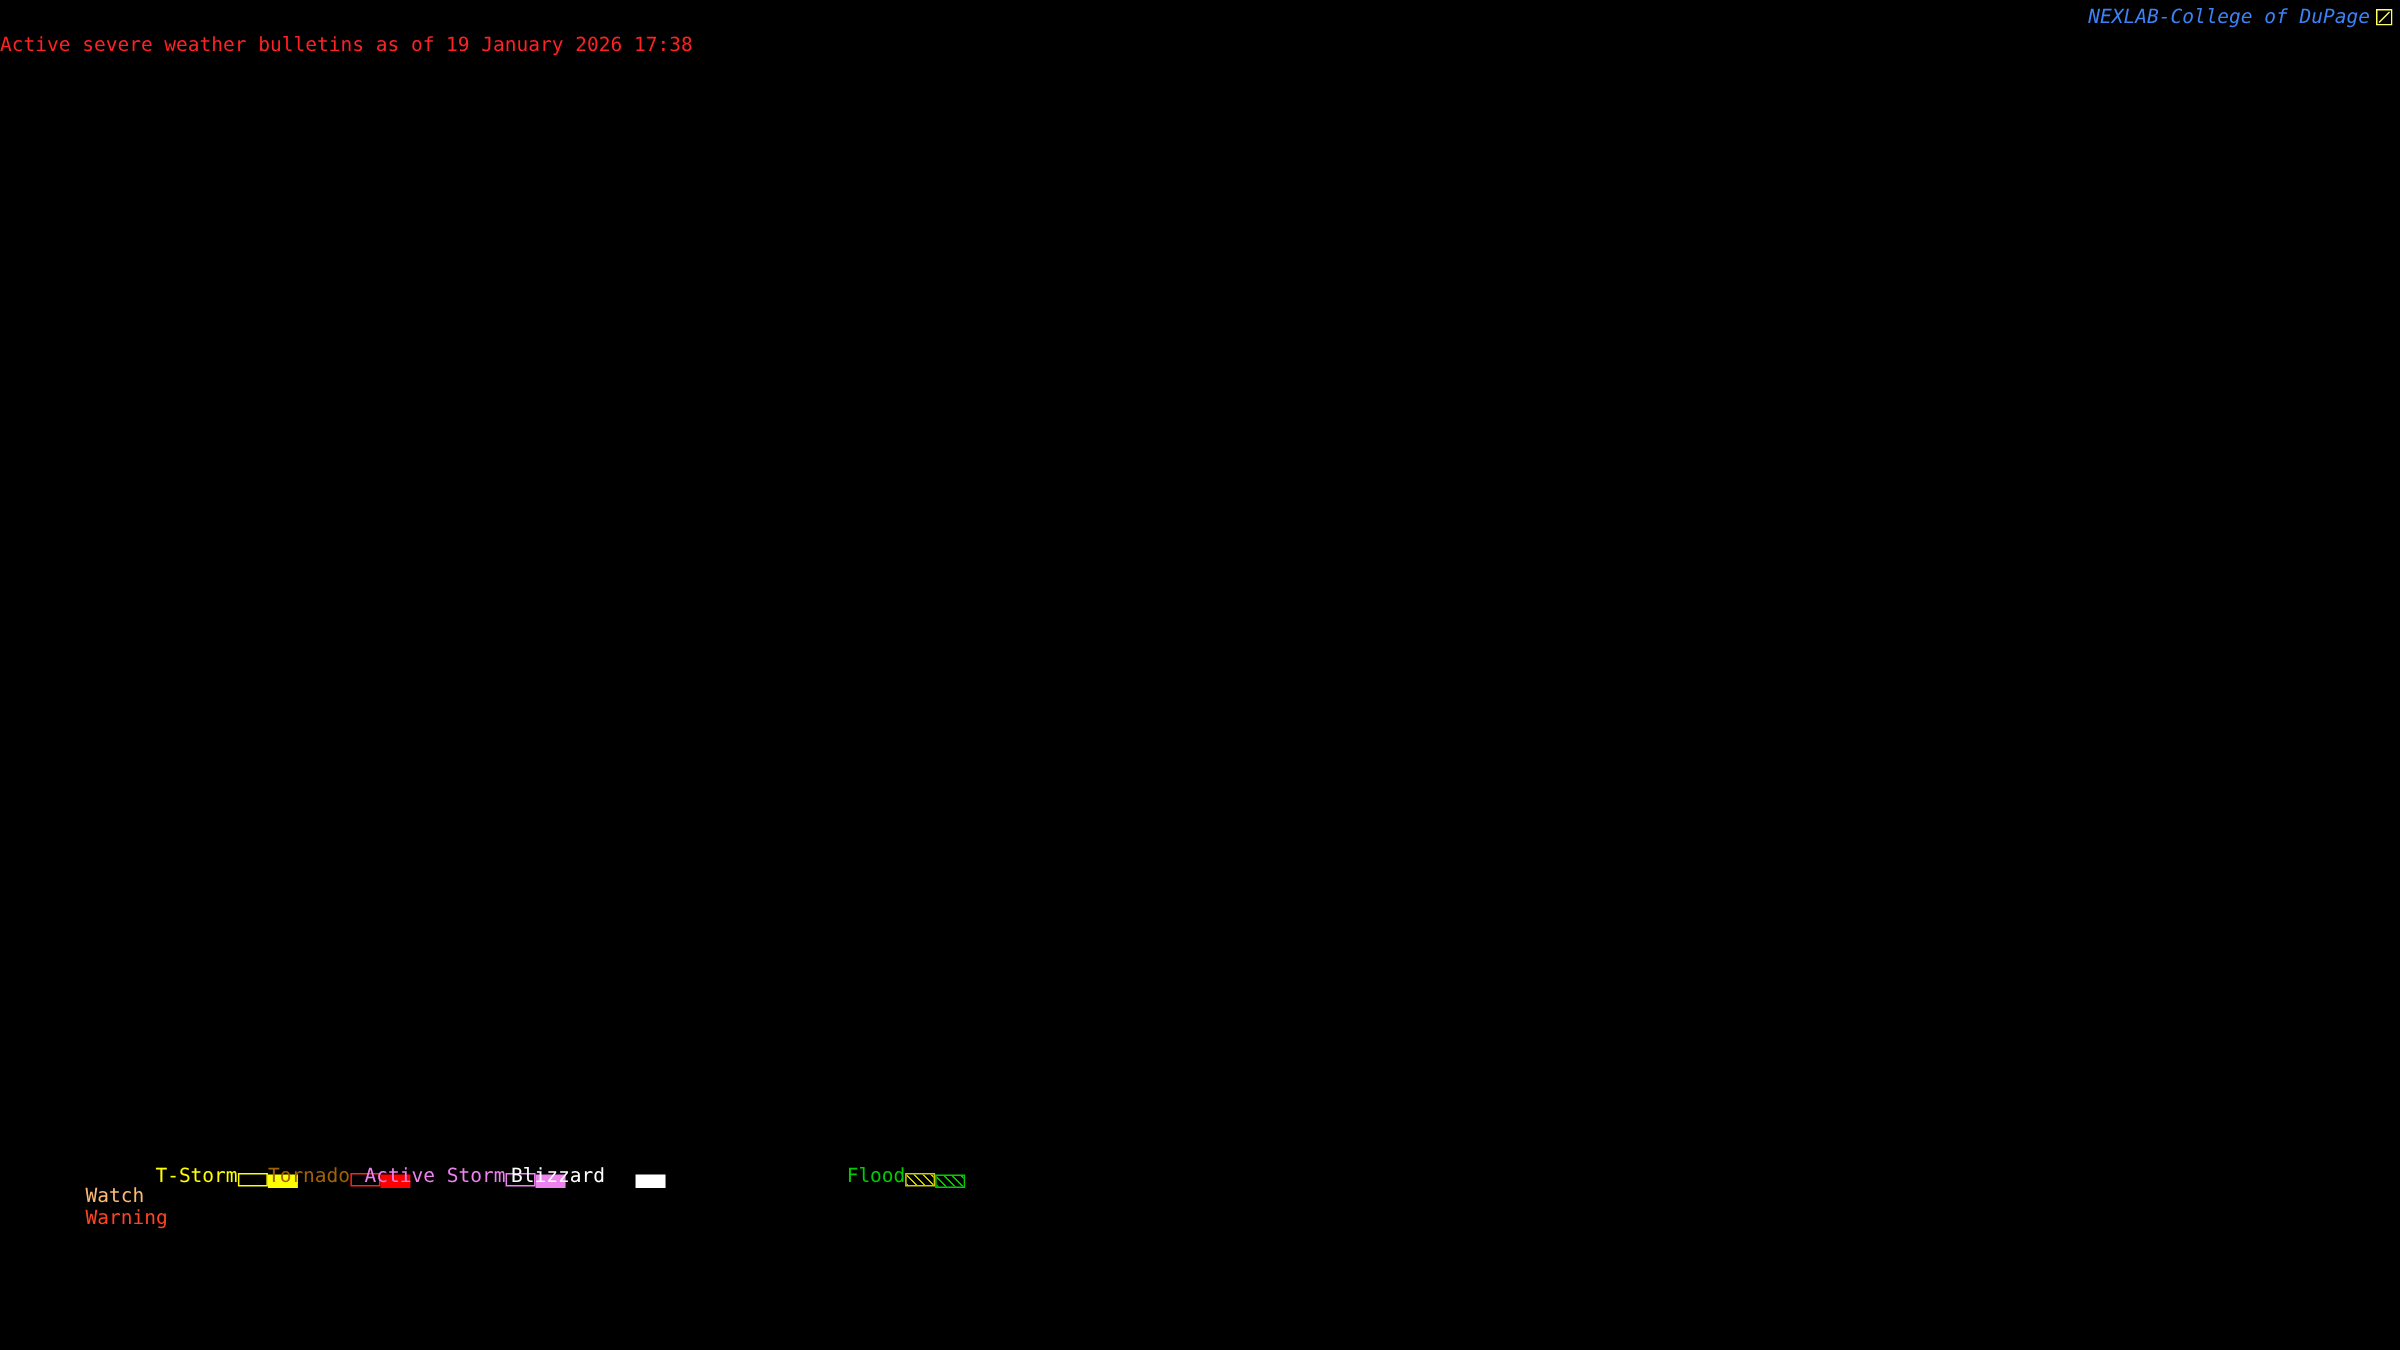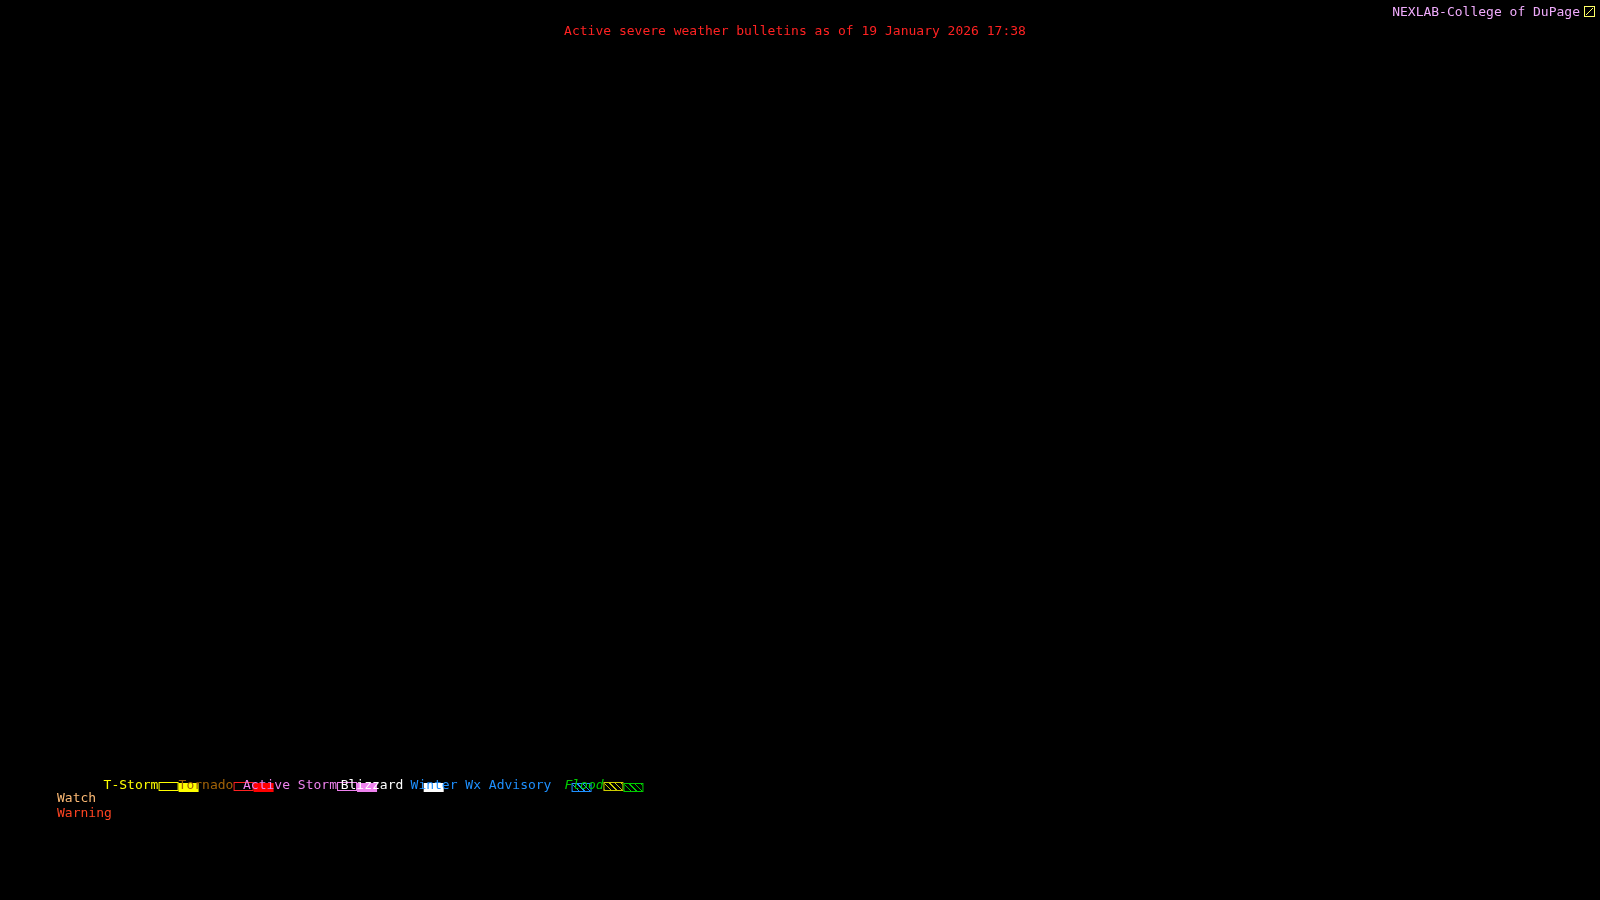--- a/index.html
+++ b/index.html
@@ -25,23 +25,23 @@
   .brand-text { color:#ffff00; white-space:nowrap; }
   .brand-icon {
     width:11px; height:11px;
     display:inline-block;
     position:relative;
   }
   .brand-icon svg { display:block; }
   
   .map-title {
     position:absolute;
-    top:23px; left:12px;
+    top:23px; left:0;
     width:1566px;
-    text-align:center;
+    text-align:left;
     color:#ff2222;
     font-size:13px;
     white-space:nowrap;
   }
   
   .map-area {
     position:absolute;
     left:0; top:0;
     width:1600px; height:900px;
     background:#000;
@@ -84,21 +84,21 @@
   .brand, .map-title, .legend { z-index:3; }
 </style>
 </head>
 <body>
 
 <div id="screen">
 
   <div class="map-area"></div>
 
   <div class="brand">
-    <span class="brand-text" style="color: #f0abfc;">NEXLAB-College of DuPage</span>
+    <span class="brand-text" style="color: #3b82f6; font-style: italic;">NEXLAB-College of DuPage</span>
     <span class="brand-icon">
       <svg width="11" height="11" viewBox="0 0 11 11">
         <rect x="0.5" y="0.5" width="10" height="10" fill="none" stroke="#ffff66" stroke-width="1"></rect>
         <path d="M2 9 L9 2" stroke="#ffff66" stroke-width="1" fill="none"></path>
       </svg>
     </span>
   </div>
 
   <div class="map-title" style="color: rgb(255, 34, 34);">Active severe weather bulletins as of 19 January 2026 17:38</div>
 
@@ -119,25 +119,20 @@
       <div class="legend-col" style="left: 310px;">
         <div class="hdr" style="color: rgb(238, 130, 238);">Active Storm</div>
         <div class="swatch watch" style="border: 1px solid rgb(238, 130, 238);"></div>
         <div class="swatch warning" style="background: rgb(238, 130, 238);"></div>
       </div>
       <div class="legend-col" style="left: 392px;">
         <div class="hdr" style="color: rgb(255, 255, 255);">Blizzard</div>
         <div class="swatch watch" style="visibility: hidden;"></div>
         <div class="swatch warning" style="background: rgb(255, 255, 255);"></div>
       </div>
-      <div class="legend-col" style="left: 501px;">
-        <div class="hdr" style="color: rgb(30, 144, 255);">Winter Wx Advisory</div>
-        <div class="swatch watch" style="visibility: hidden;"></div>
-        <div class="swatch warning" style="border: 1px solid rgb(30, 144, 255); background-image: repeating-linear-gradient(45deg, rgb(30, 144, 255) 0px, rgb(30, 144, 255) 1px, transparent 1px, transparent 4px);"></div>
-      </div>
       <div class="legend-col" style="left: 604px;">
-        <div class="hdr" style="color: rgb(0, 204, 0); font-style: italic;">Flood</div>
+        <div class="hdr" style="color: rgb(0, 204, 0);">Flood</div>
         <div class="swatch watch" style="border: 1px solid rgb(204, 204, 0); background-image: repeating-linear-gradient(45deg, rgb(204, 204, 0) 0px, rgb(204, 204, 0) 1px, transparent 1px, transparent 4px);"></div>
         <div class="swatch warning" style="border: 1px solid rgb(0, 204, 0); background-image: repeating-linear-gradient(45deg, rgb(0, 204, 0) 0px, rgb(0, 204, 0) 1px, transparent 1px, transparent 4px);"></div>
       </div>
     </div>
 
 </div>
 
 </body></html>

